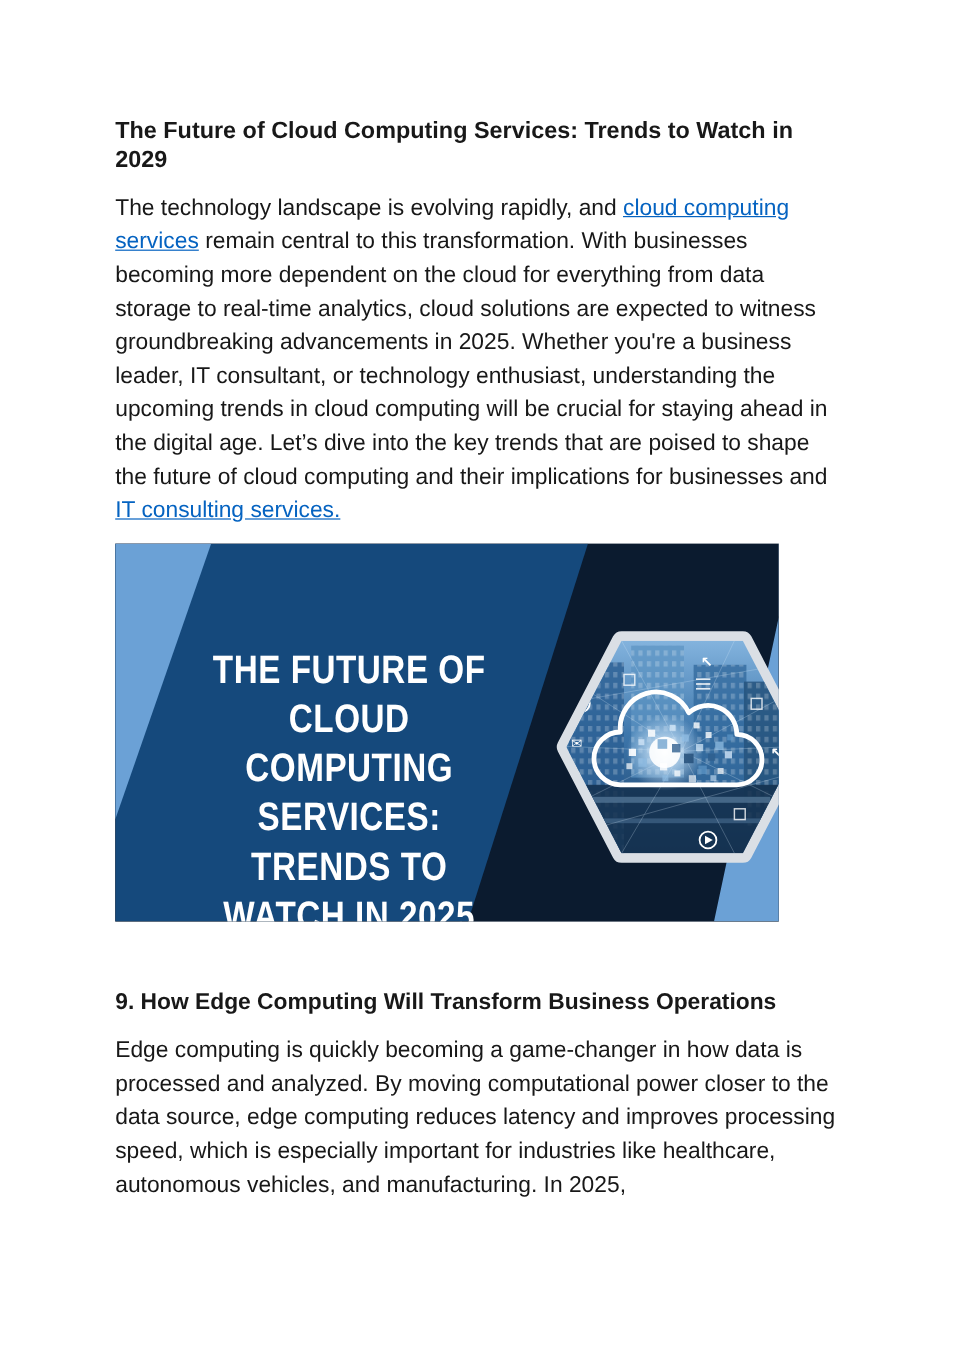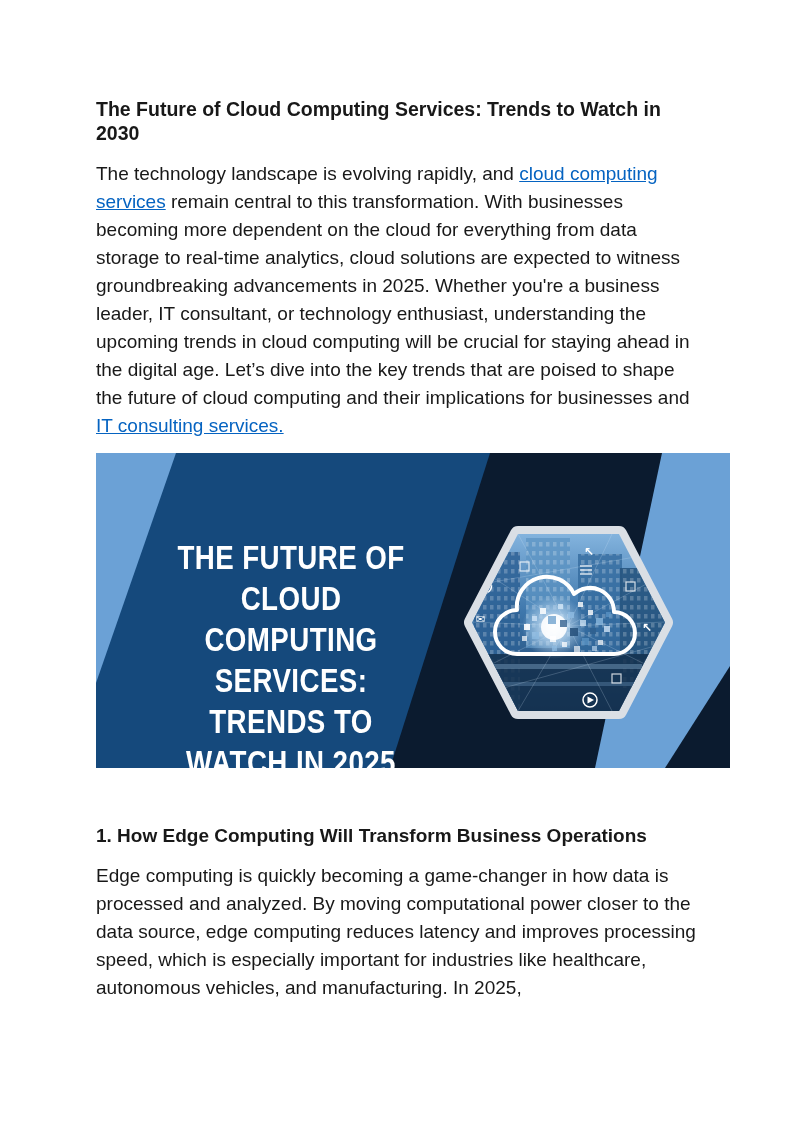--- a/index.html
+++ b/index.html
@@ -6,41 +6,41 @@
   body{width:794px;height:1123px;position:relative;overflow:hidden;
        font-family:"Liberation Sans","DejaVu Sans",sans-serif;color:#181818;}
   .page{padding:97px 96px 0 96px;}
   h1.doc-title{margin:0;font-size:19.5px;font-weight:700;line-height:24px;}
   p.body-text{margin:15px 0 0 0;font-size:19px;font-weight:400;line-height:28px;}
   a.doc-link{color:#0563c1;text-decoration:underline;cursor:pointer;}
   h2.section-heading{margin:56px 0 0 0;font-size:19px;font-weight:700;line-height:24px;}
   p.section-body{margin:14px 0 0 0;}
 
   
-  .banner{position:relative;width:634px;height:315px;margin-top:13px;
+  .banner{position:relative;width:553px;height:315px;margin-top:13px;
           background:var(--dark-navy,#0b1b2f);overflow:hidden;}
   .shape{position:absolute;inset:0;}
   .medium-band{background:var(--medium-navy,#15497c);
                clip-path:polygon(0 0,394px 0,294px 100%,0 100%);}
   .light-wedge{background:var(--light-blue,#6ba1d6);
                clip-path:polygon(0 0,80px 0,0 230px);}
   .light-stripe{background:var(--light-blue,#6ba1d6);
                 clip-path:polygon(566px 0,100% 0,100% 213px,569px 100%,499px 100%);}
   .banner-title{position:absolute;left:30px;top:84px;width:330px;text-align:center;
                 color:#ffffff;font-weight:700;font-size:33px;line-height:41px;
                 letter-spacing:.5px;transform:scaleX(.84);transform-origin:50% 50%;
                 font-family:"Liberation Sans","DejaVu Sans",sans-serif;}
   .hexagon-wrap{position:absolute;left:366px;top:71px;width:213px;height:197px;}
 </style>
 </head>
 <body>
 
 <div class="page">
 
-  <h1 class="doc-title">The Future of Cloud Computing Services: Trends to Watch in 2030</h1>
+  <h1 class="doc-title">The Future of Cloud Computing Services: Trends to Watch in 2029</h1>
 
   <p class="body-text"><span>The technology landscape is evolving rapidly, and </span><a class="doc-link" style="color: rgb(5, 99, 193);">cloud computing services</a><span> remain central to this transformation. With businesses becoming more dependent on the cloud for everything from data storage to real-time analytics, cloud solutions are expected to witness groundbreaking advancements in 2025. Whether you're a business leader, IT consultant, or technology enthusiast, understanding the upcoming trends in cloud computing will be crucial for staying ahead in the digital age. Let’s dive into the key trends that are poised to shape the future of cloud computing and their implications for businesses and </span><a class="doc-link" style="color: rgb(5, 99, 193);">IT consulting services.</a></p>
 
   <div class="banner">
     <div class="shape medium-band"></div>
     <div class="shape light-wedge"></div>
     <div class="shape light-stripe"></div>
 
     <div class="banner-title">
       <div>THE FUTURE OF</div>
@@ -153,17 +153,17 @@
               <line x1="118" y1="42" x2="130" y2="42"></line>
                 <line x1="118" y1="46" x2="130" y2="46"></line>
                 <line x1="118" y1="50" x2="130" y2="50"></line>
             </g>
           </g>
         </g>
       </svg>
     </div>
   </div>
 
-  <h2 class="section-heading">1. How Edge Computing Will Transform Business Operations</h2>
+  <h2 class="section-heading">9. How Edge Computing Will Transform Business Operations</h2>
 
   <p class="body-text section-body">Edge computing is quickly becoming a game-changer in how data is processed and analyzed. By moving computational power closer to the data source, edge computing reduces latency and improves processing speed, which is especially important for industries like healthcare, autonomous vehicles, and manufacturing. In 2025,</p>
 
 </div>
 
 </body></html>

